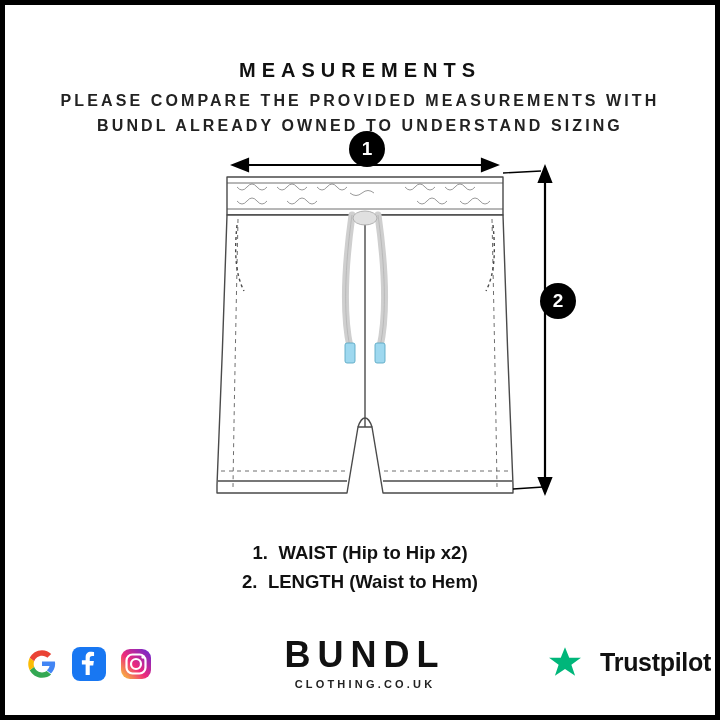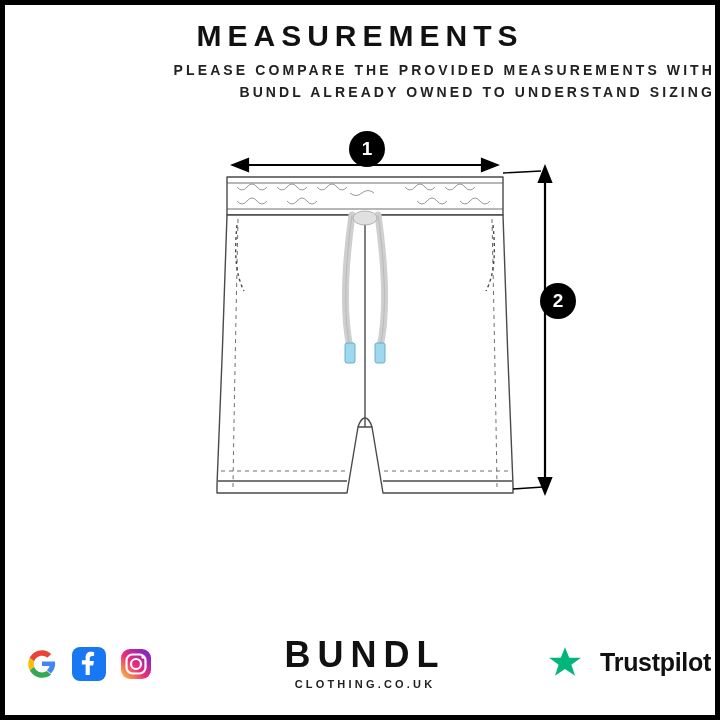--- a/index.html
+++ b/index.html
@@ -25,34 +25,34 @@
 
   
   .header {
     position: absolute;
     top: 14px;
     left: 0;
     width: 100%;
     text-align: center;
   }
   .title {
-    font-size: 30px;
+    font-size: 20px;
     font-weight: bold;
     letter-spacing: 6px;
     color: #111;
     line-height: 1.1;
+    margin-top: 40px;
   }
   .subtitle {
     margin-top: 8px;
-    font-size: 14px;
+    font-size: 16px;
     font-weight: bold;
     letter-spacing: 3.1px;
     line-height: 1.55;
     color: #222;
-    text-align: right;
   }
   .subtitle div { white-space: nowrap; }
 
   
   .diagram {
     position: absolute;
     top: 110px;
     left: 0;
     width: 720px;
     height: 410px;
@@ -245,20 +245,28 @@
         <polygon points="540,378 534,363 546,363"></polygon>
         <line x1="498" y1="58" x2="536" y2="56" stroke-width="1.4"></line>
         <line x1="508" y1="374" x2="538" y2="372" stroke-width="1.4"></line>
       </g>
     </svg>
 
     <div class="badge" id="badge-1">1</div>
     <div class="badge" id="badge-2">2</div>
   </div>
 
+  <div class="legend">
+    <div class="legend-row">
+      <span class="legend-num">1.</span><span>WAIST (Hip to Hip x2)</span>
+    </div>
+    <div class="legend-row">
+      <span class="legend-num">2.</span><span>LENGTH (Waist to Hem)</span>
+    </div>
+  </div>
 
   <div class="footer">
 
     <div class="socials">
       <div class="social">
         <svg width="30" height="30" viewBox="0 0 48 48">
           <path fill="#4285f4" d="M45 24c0-1.6-.1-2.7-.4-3.9H24v7.1h12c-.2 1.9-1.5 4.7-4.4 6.6l6.7 5.2C42.2 35.4 45 30.2 45 24z"></path>
           <path fill="#34a853" d="M24 46c5.9 0 10.9-2 14.5-5.3l-6.9-5.4c-1.9 1.3-4.4 2.2-7.6 2.2-5.8 0-10.7-3.8-12.5-9.1l-7.1 5.5C8.1 41.1 15.5 46 24 46z"></path>
           <path fill="#fbbc05" d="M11.5 28.4c-.5-1.4-.8-2.9-.8-4.4s.3-3 .7-4.4l-7.1-5.6C2.9 16.9 2 20.3 2 24s.9 7.1 2.4 10.1l7.1-5.7z"></path>
           <path fill="#ea4335" d="M24 10.6c4.1 0 6.9 1.8 8.5 3.3l6.2-6C34.9 4.4 29.9 2 24 2 15.5 2 8.1 6.9 4.4 14l7.1 5.6C13.3 14.3 18.2 10.6 24 10.6z"></path>

